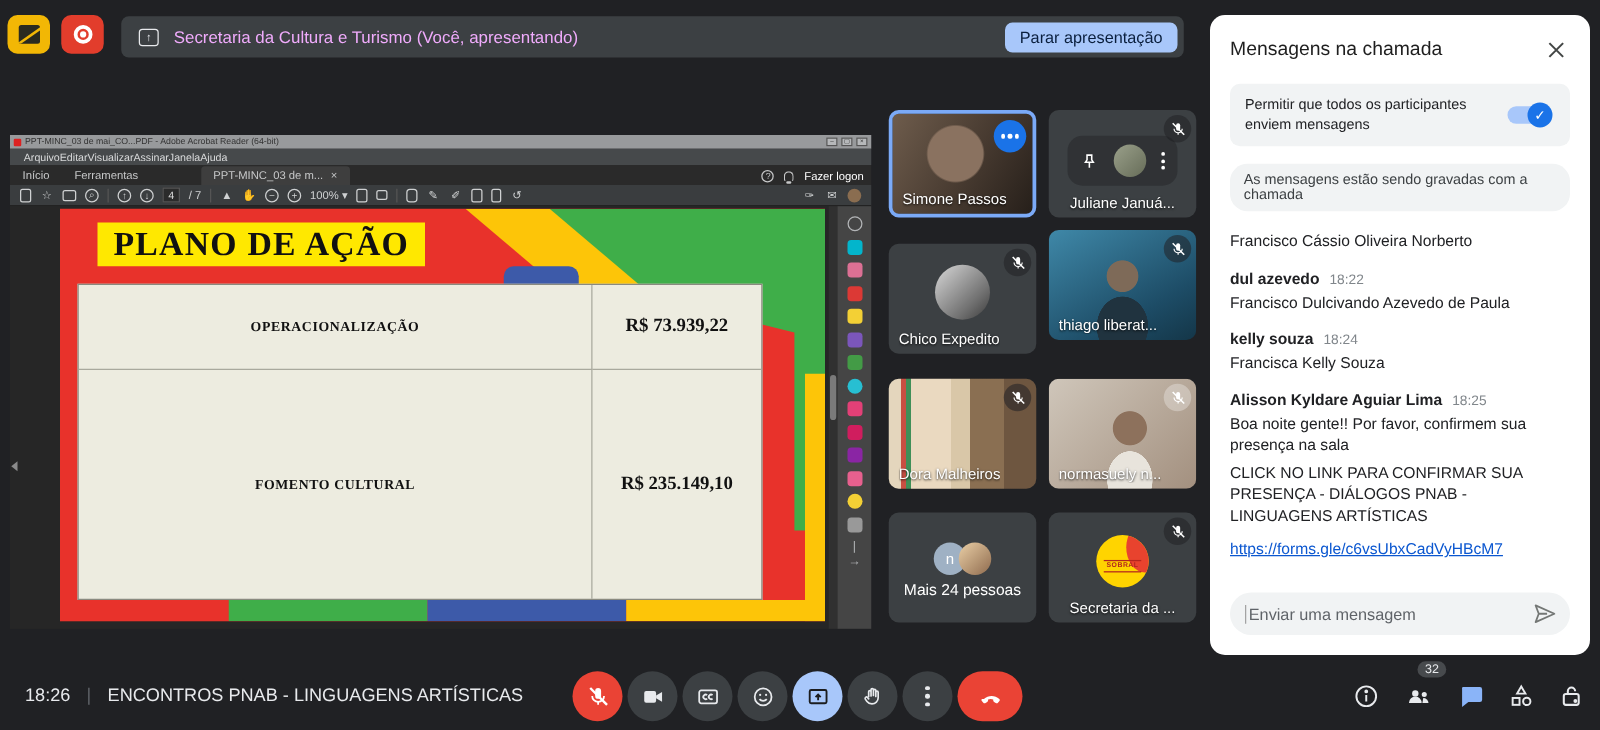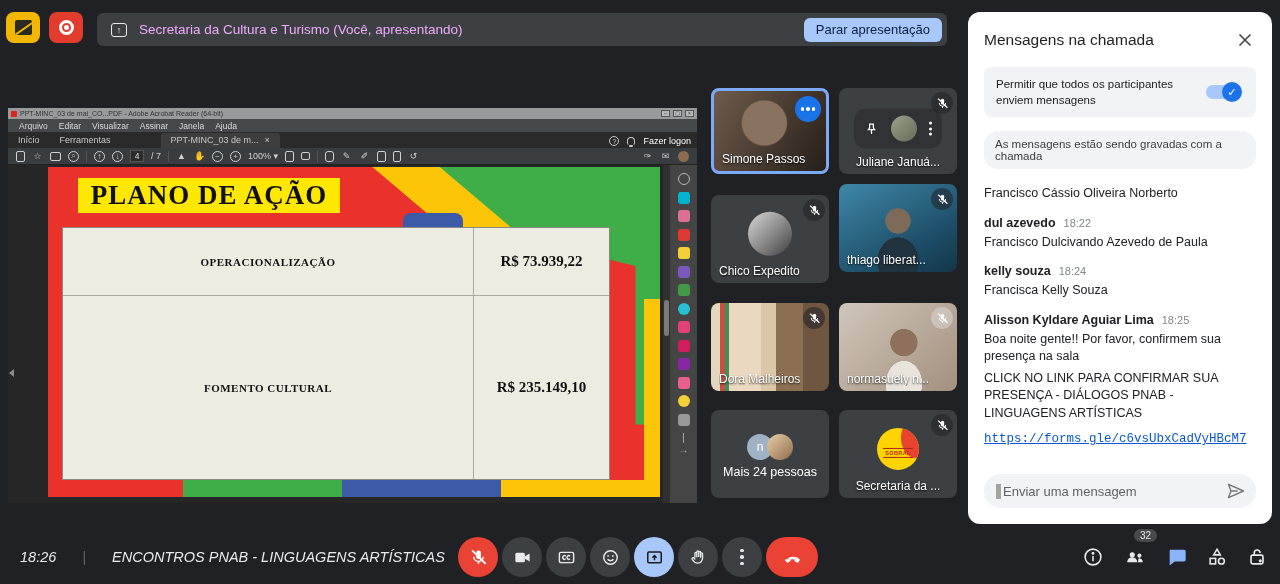--- a/index.html
+++ b/index.html
@@ -29,21 +29,21 @@
              height:24px; padding:0 12px; font-size:13px; font-family:inherit; cursor:pointer; }
 
   
   .acro{ position:absolute; left:8px; top:108px; width:689px; height:395px; background:#262626; }
   .acro-title{ height:11px; background:#989a9c; display:flex; align-items:center; gap:3px;
                padding:0 3px; font-size:7px; color:#333; }
   .acro-title .adobe{ width:6px; height:6px; background:#d22; border-radius:1px; }
   .win-btns{ margin-left:auto; display:flex; gap:3px; }
   .win-btns span{ width:9px; height:7px; border:1px solid #555; font-size:5px; line-height:5px;
                   text-align:center; color:#333; background:#b6b8ba;}
-  .acro-menu{ height:13px; background:#46494b; display:flex; gap:11px; align-items:center;
+  .acro-menu{ height:13px; background:#46494b; display:flex; align-items:center;
               padding:0 11px; font-size:8.5px; color:#d9dadb; }
   .acro-tabs{ height:16px; background:#2a2a2a; display:flex; align-items:flex-end;
               font-size:9px; color:#c7c8c9; position:relative;}
   .acro-tabs .tab{ padding:2px 10px 3px; }
   .acro-tabs .tab.doc{ background:#3e3e3e; border-radius:3px 3px 0 0; margin-left:40px;
                        display:flex; gap:6px; align-items:center;}
   .tabs-right{ position:absolute; right:6px; bottom:2px; display:flex; gap:8px; align-items:center; font-size:9px;}
   .qmark{ width:10px; height:10px; border:1px solid #c7c8c9; border-radius:50%; font-size:7px;
           line-height:9px; text-align:center;}
   .bell{ width:8px; height:8px; border:1.3px solid #c7c8c9; border-radius:50% 50% 2px 2px; border-bottom:none; position:relative;}
@@ -153,30 +153,30 @@
   .switch .thumb{ position:absolute; right:-2px; top:-3px; width:20px; height:20px; border-radius:50%;
                   background:#1a73e8; color:#fff; font-size:11px; display:flex; align-items:center; justify-content:center;}
   .notice{ margin:14px 16px 0; background:#f1f3f4; border-radius:14px; padding:7px 11px;
            font-size:11.5px; color:#3c4043; }
   .msgs{ margin:15px 16px 0; font-size:13px; color:#202124; }
   .msg{ margin-bottom:13px; }
   .mhead{ font-weight:bold; font-size:12.5px; }
   .mtime{ color:#80868b; font-size:11px; font-weight:normal; margin-left:8px; }
   .mline{ margin-top:4px; line-height:1.4; font-size:12.5px; }
   .mlink{ display:inline-block; margin-top:10px; color:#0b57d0; font-size:12.5px;
-          text-decoration:underline; word-break:break-all;font-family:Liberation Mono, monospace; }
+          text-decoration:underline; word-break:break-all; }
   .chat-input{ position:absolute; left:16px; right:16px; bottom:16px; height:34px; background:#f1f3f4;
                border-radius:17px; display:flex; align-items:center; padding:0 10px 0 12px; }
   .chat-input input{ border:none; background:transparent; outline:none; flex:1; font-size:13px;
-                     font-family:inherit; color:#202124; border-left:5px solid #a3a3a3; padding-left:2px;}
+                     font-family:inherit; color:#202124; border-left:1px solid #a3a3a3; padding-left:2px;}
   .chat-input input::placeholder{ color:#5f6368; }
   .send{ width:20px; height:20px; color:#747775; cursor:pointer; }
 
   
-  .bb-left{ position:absolute; left:20px; top:549px; display:flex; gap:26px; font-size:14.5px; color:#e8eaed;font-style:italic;}
+  .bb-left{ position:absolute; left:20px; top:549px; display:flex; gap:13px; font-size:14.5px; color:#e8eaed;}
   .bb-div{ color:#5f6368; }
   .ctrl{ position:absolute; top:537px; width:40px; height:40px; border-radius:50%; background:#3c4043;
          display:flex; align-items:center; justify-content:center; color:#e8eaed; cursor:pointer;}
   .ctrl svg{ width:19px; height:19px; }
   .ctrl.red{ background:#ea4335; color:#fff; }
   .ctrl.blue{ background:#a8c7fa; color:#1b1c1e; }
   .ctrl.end{ width:52px; border-radius:20px; background:#ea4335; color:#fff; }
   .ricon{ position:absolute; top:546px; width:22px; height:22px; color:#e8eaed; cursor:pointer;}
   .ricon svg{ width:22px; height:22px; }
   .badge{ position:absolute; left:1134px; top:529px; background:#474a4d; color:#e8eaed; font-size:10px;

